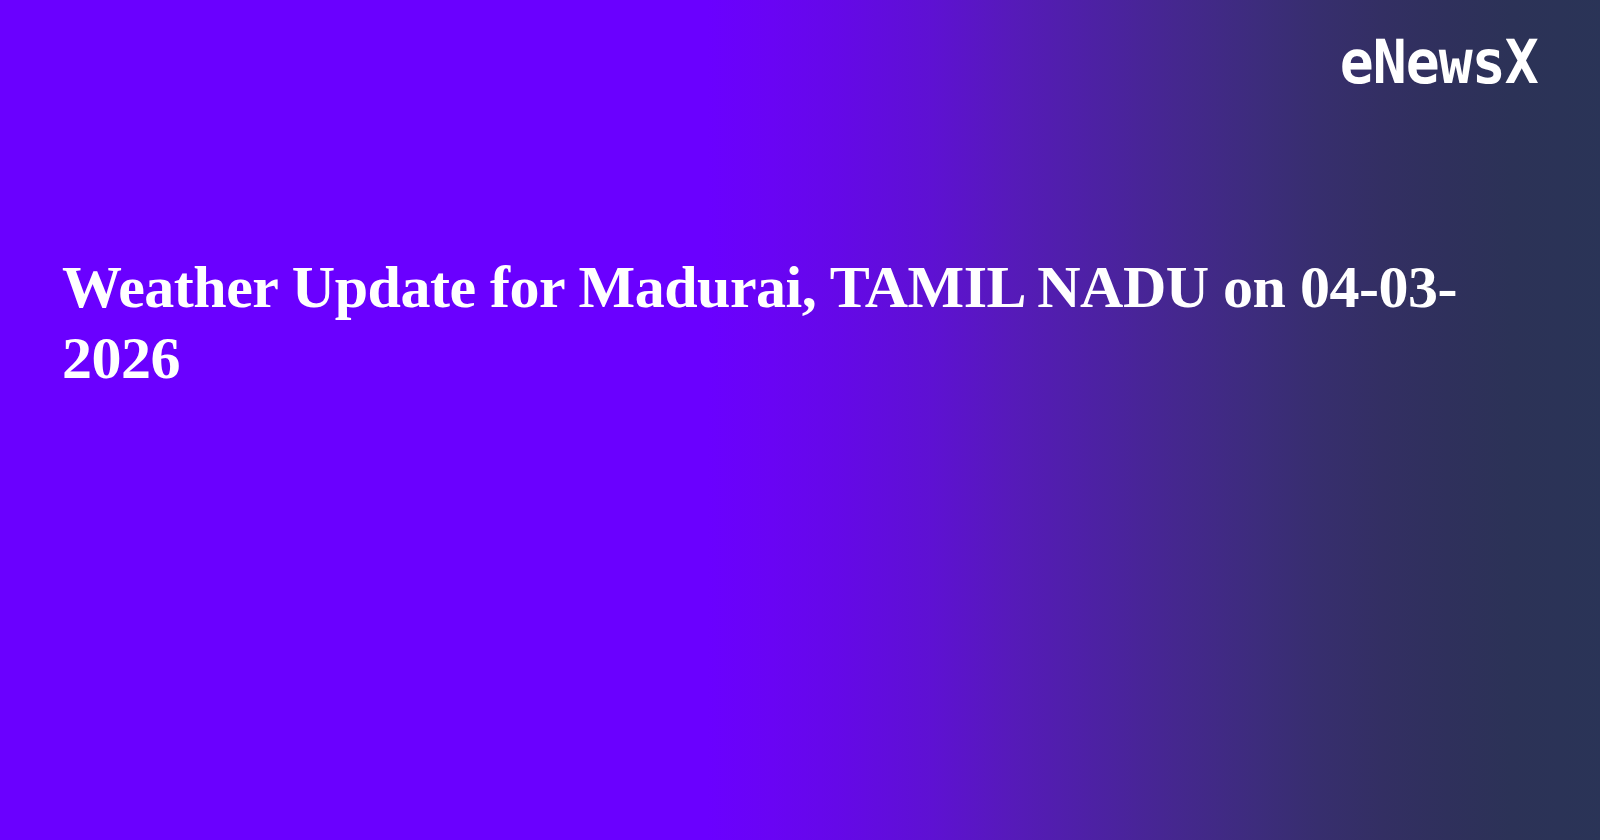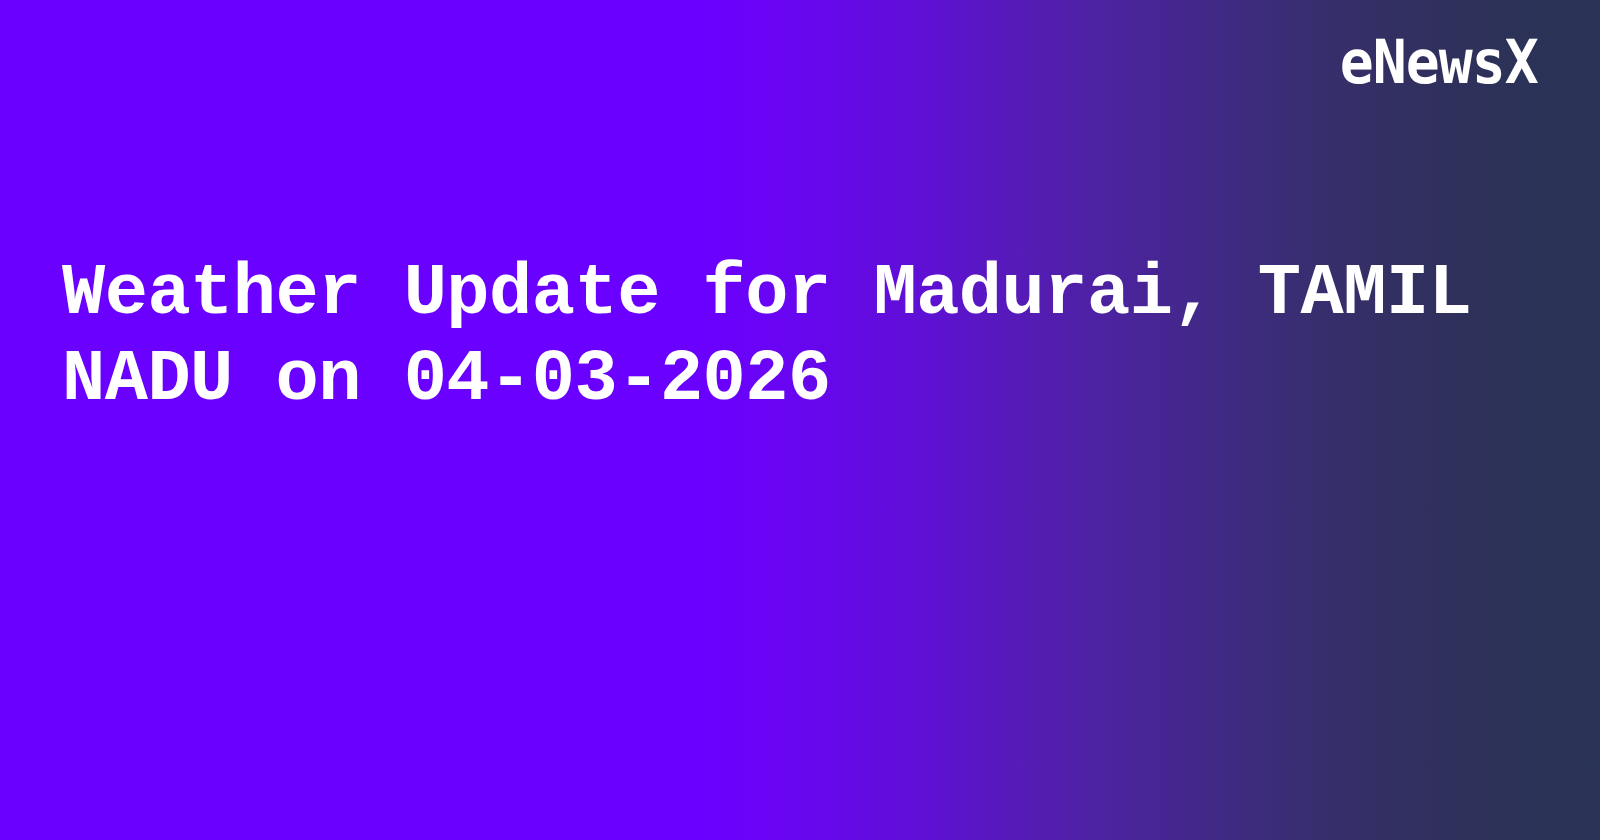--- a/index.html
+++ b/index.html
@@ -62,22 +62,22 @@
   
   .headline-block {
     position: absolute;
     left: 62px;
     top: 252px;
     width: 1420px;
   }
 
   .headline {
     margin: 0;
-    font-family: Liberation Mono, monospace;
-    font-size: 72px;
+    font-family: Liberation Serif, serif;
+    font-size: 60px;
     font-weight: bold;
     line-height: 1.19;
     color: #ffffff;
     letter-spacing: -0.5px;
     white-space: pre-line;
   }
 </style>
 </head>
 <body>
 

